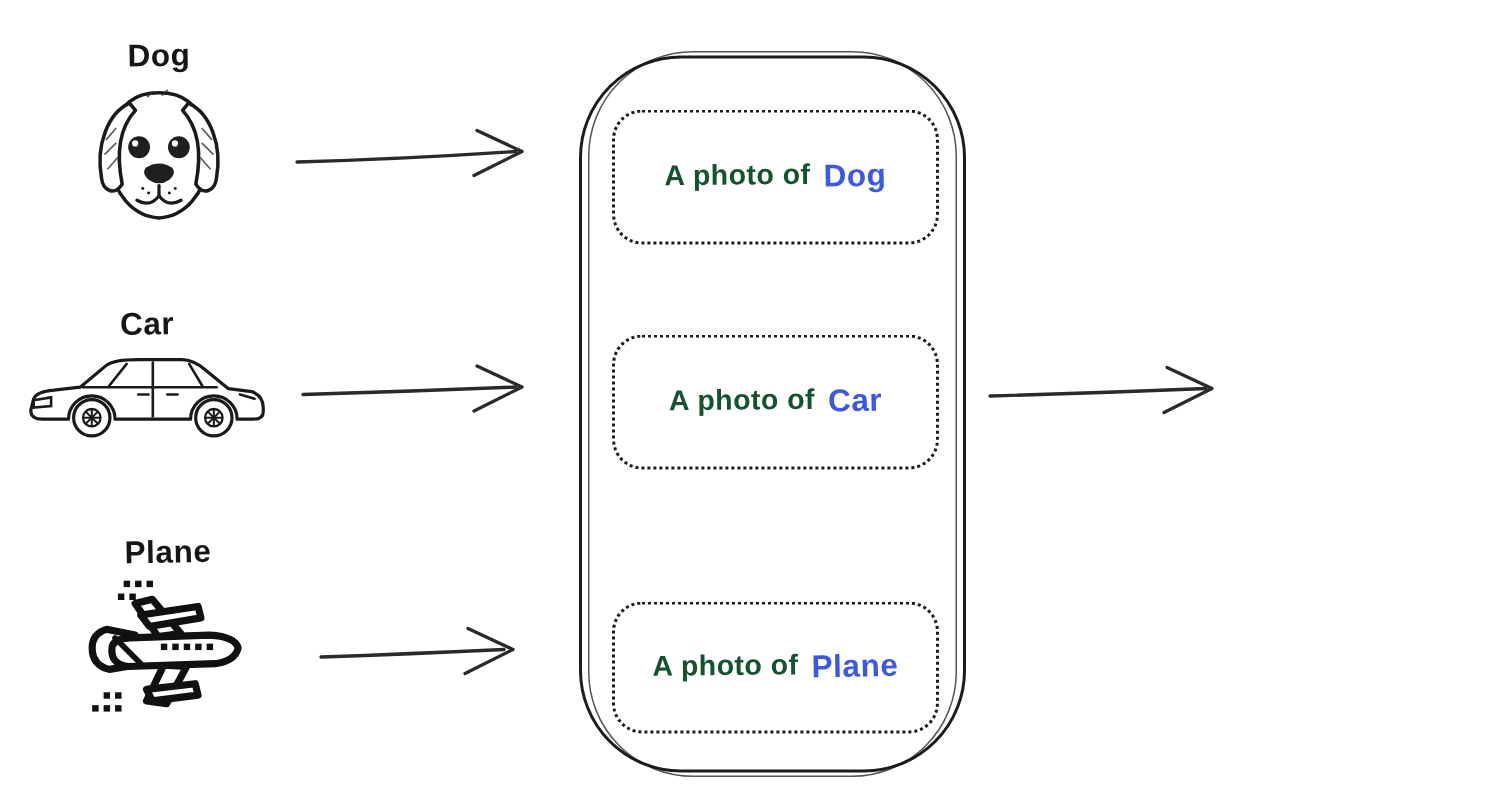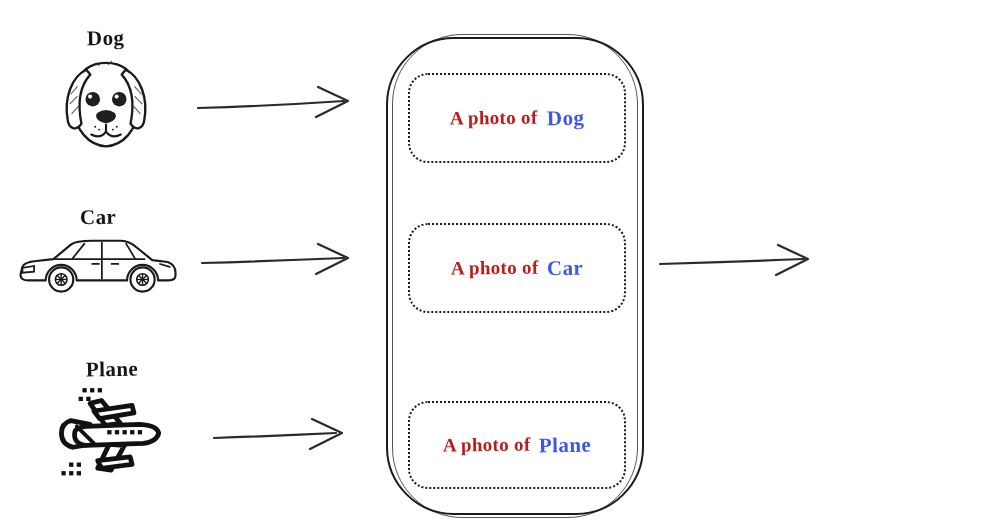--- a/index.html
+++ b/index.html
@@ -1,18 +1,18 @@
 <!DOCTYPE html>
 <html><head>
 <meta charset="utf-8">
 <style>
   html,body{margin:0;padding:0;background:#ffffff;}
   .canvas{
     position:relative;width:1000px;height:523px;background:#ffffff;
-    font-family:Liberation Serif, serif;color:#1e1e1e;overflow:hidden;text-align:right;
+    font-family:Liberation Sans, sans-serif;color:#1e1e1e;overflow:hidden;text-align:right;
   }
 
   
   .source{position:absolute;display:flex;flex-direction:column;align-items:center;}
   .src-label{
     font-size:21px;font-weight:700;letter-spacing:.4px;color:#161616;
     margin-bottom:2px;transform:rotate(-1deg);
   }
   .icon-svg{display:block;}
 
@@ -28,21 +28,21 @@
   .prompt-container::before{
     content:"";position:absolute;left:4px;right:4px;top:-5px;bottom:-5px;
     border:1.3px solid rgba(28,28,28,.75);border-radius:70px;pointer-events:none;
   }
   .prompt-box{
     position:absolute;left:20px;width:214px;height:86px;
     border:2.4px dotted #1c1c1c;border-radius:20px;
     display:flex;align-items:center;justify-content:center;gap:9px;
     background:#ffffff;
   }
-  .prompt-prefix{font-size:19px;font-weight:600;letter-spacing:.3px;color:#b91c1c;transform:rotate(-.5deg);}
+  .prompt-prefix{font-size:19px;font-weight:600;letter-spacing:.3px;color:#14532d;transform:rotate(-.5deg);}
   .prompt-class{font-size:21px;font-weight:700;letter-spacing:.4px;color:#3d58e8;transform:rotate(-1deg);}
 
   
   .encoder{position:absolute;left:822px;top:139px;width:168px;height:246px;}
   .encoder-label{
     position:absolute;left:0;top:0;width:100%;height:100%;
     display:flex;align-items:center;justify-content:center;
     font-size:21px;font-weight:600;letter-spacing:.3px;color:#111;transform:rotate(-.4deg);
   }
 </style>

